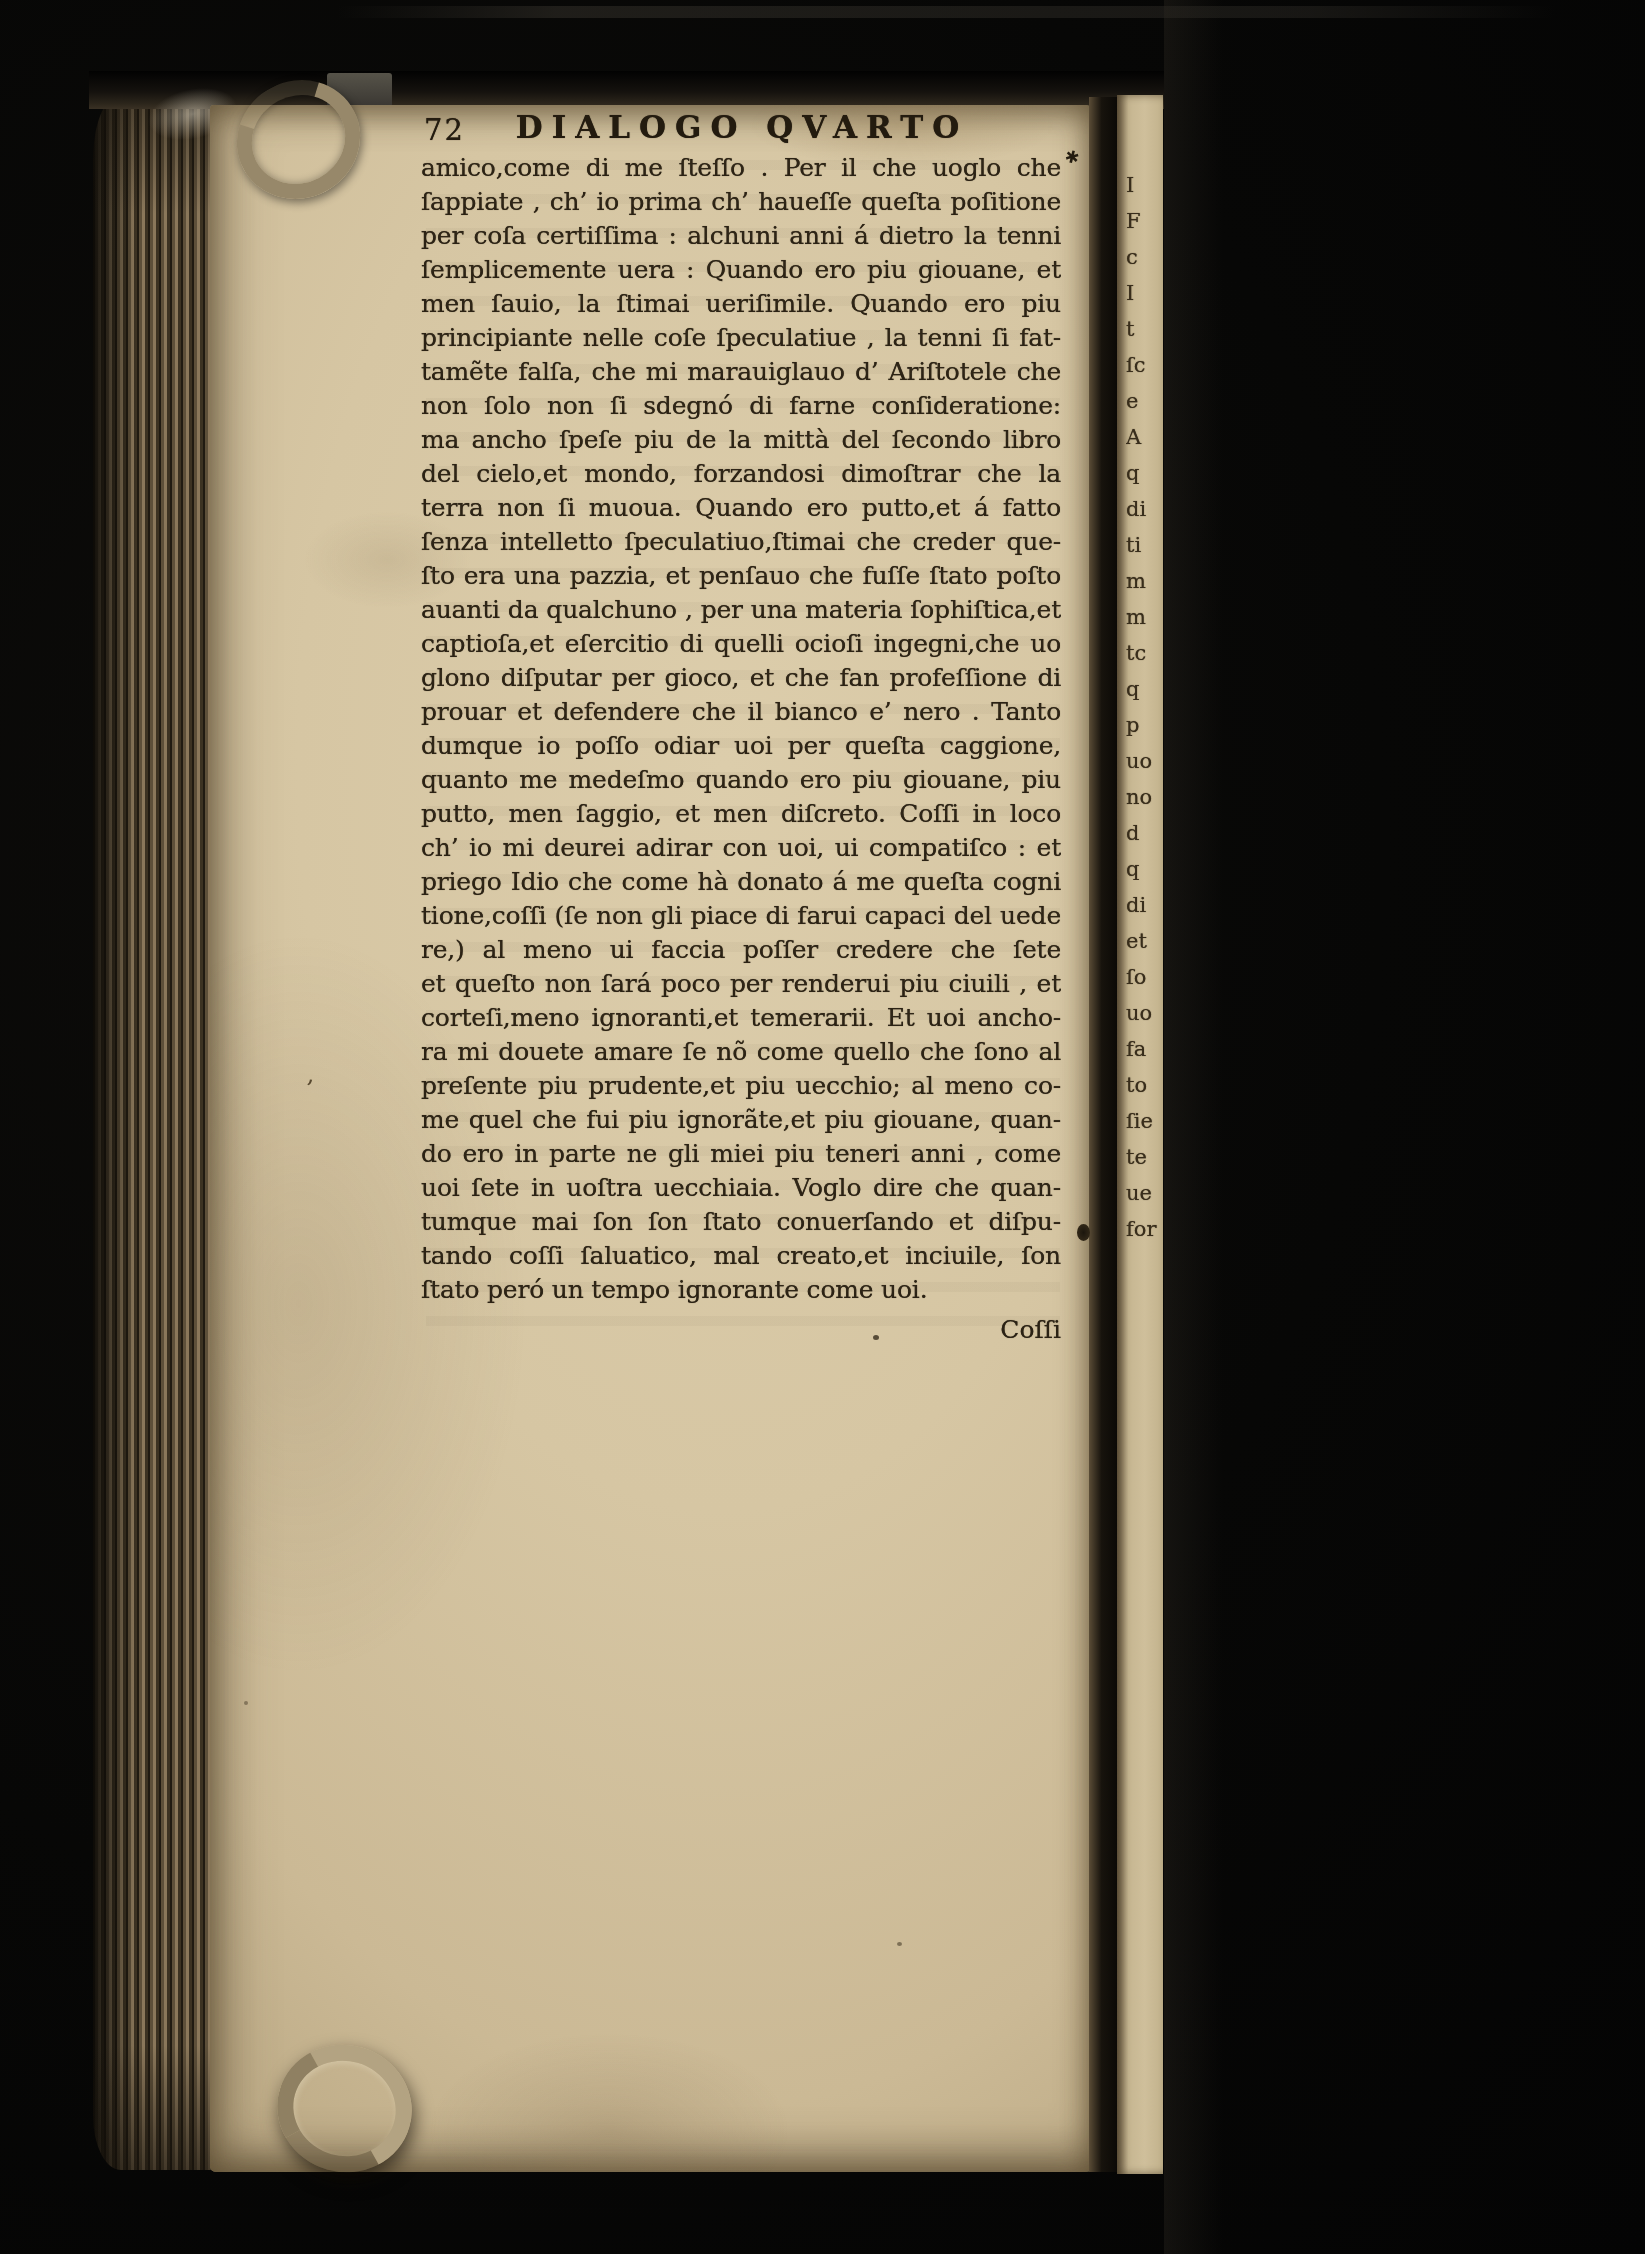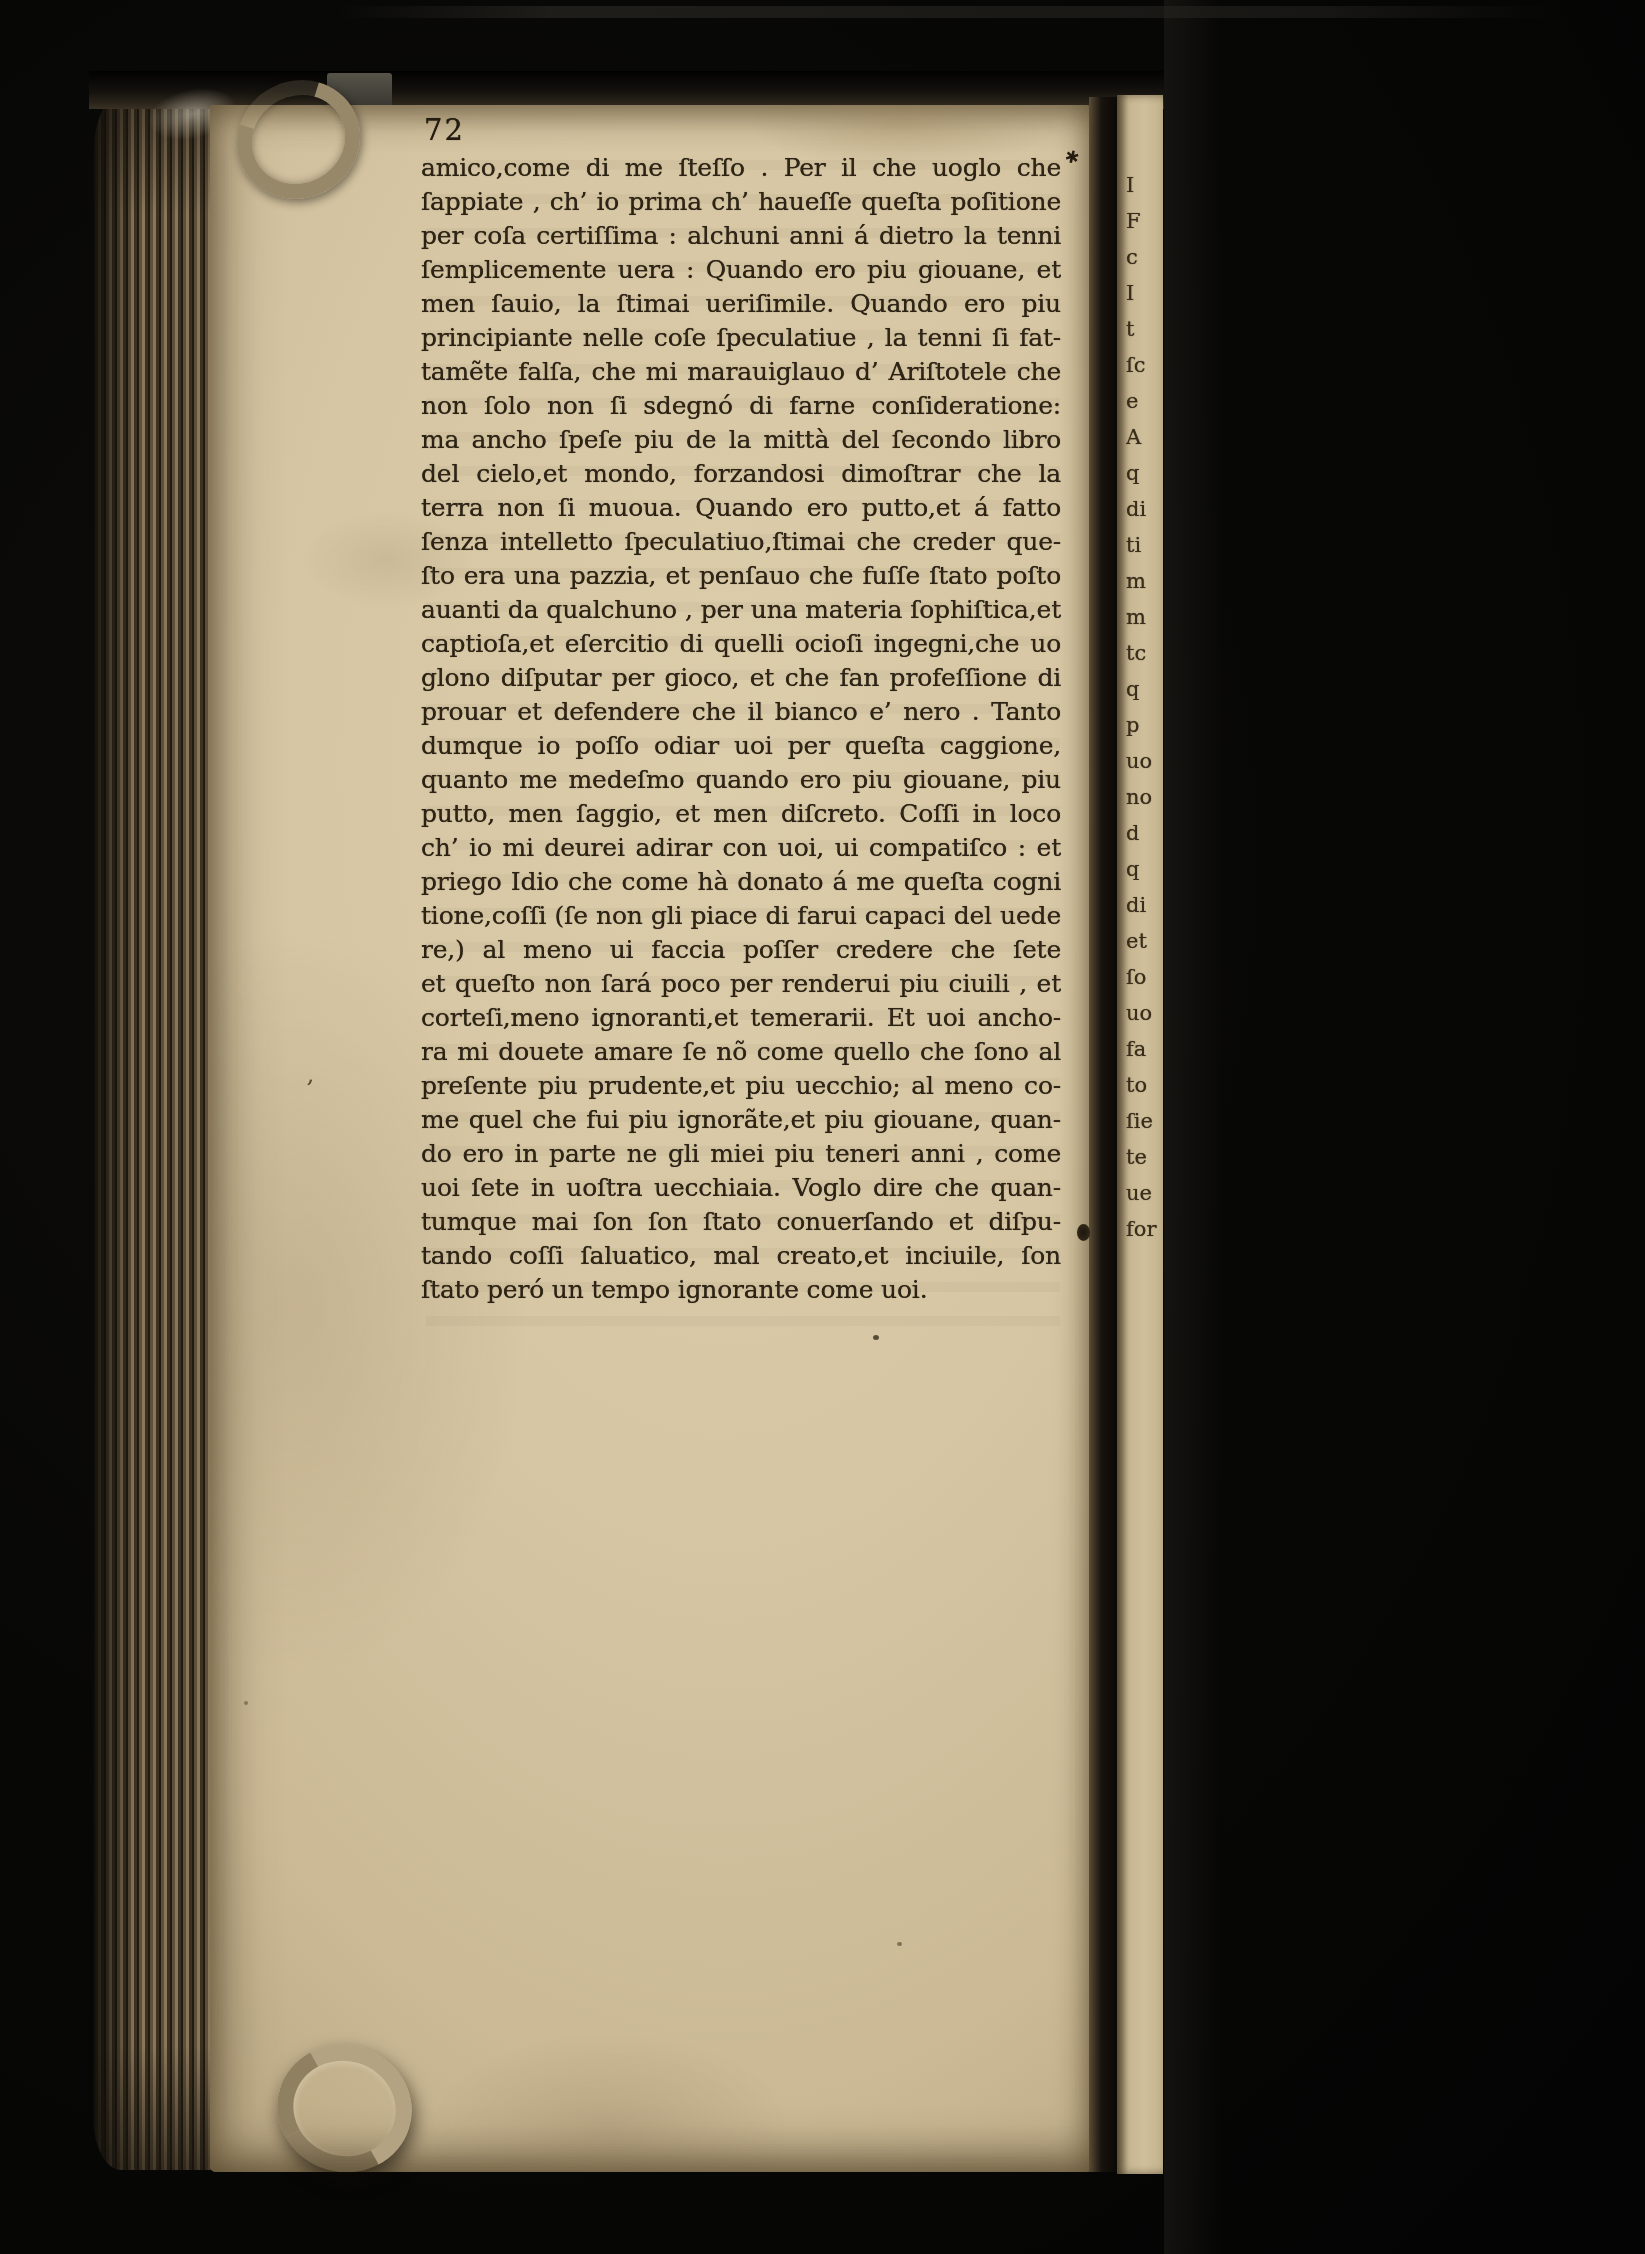--- a/index.html
+++ b/index.html
@@ -129,20 +129,21 @@
       <div class="frag" style="--i: 26;">ſie</div>
       <div class="frag" style="--i: 27;">te</div>
       <div class="frag" style="--i: 28;">ue</div>
       <div class="frag" style="--i: 29;">for</div>
   </div>
 
   <div class="clip-top"></div>
   <div class="clip-bottom"></div>
 
   <div class="folio">72</div>
+  <div class="rtitle">DIALOGO QVARTO</div>
 
   <div class="bodytext">
     <div class="tl" style="--i: 0;">amico,come di me ſteſſo . Per il che uoglo che</div>
       <div class="tl" style="--i: 1;">ſappiate , ch’ io prima ch’ haueſſe queſta poſitione</div>
       <div class="tl" style="--i: 2;">per coſa certiſſima : alchuni anni á dietro la tenni</div>
       <div class="tl" style="--i: 3;">ſemplicemente uera : Quando ero piu giouane, et</div>
       <div class="tl" style="--i: 4;">men ſauio, la ſtimai ueriſimile. Quando ero piu</div>
       <div class="tl" style="--i: 5;">principiante nelle coſe ſpeculatiue , la tenni ſi fat-</div>
       <div class="tl" style="--i: 6;">tamẽte falſa, che mi marauiglauo d’ Ariſtotele che</div>
       <div class="tl" style="--i: 7;">non ſolo non ſi sdegnó di farne conſideratione:</div>
@@ -168,20 +169,21 @@
       <div class="tl" style="--i: 27;">preſente piu prudente,et piu uecchio; al meno co-</div>
       <div class="tl" style="--i: 28;">me quel che fui piu ignorãte,et piu giouane, quan-</div>
       <div class="tl" style="--i: 29;">do ero in parte ne gli miei piu teneri anni , come</div>
       <div class="tl" style="--i: 30;">uoi ſete in uoſtra uecchiaia. Voglo dire che quan-</div>
       <div class="tl" style="--i: 31;">tumque mai ſon ſon ſtato conuerſando et diſpu-</div>
       <div class="tl" style="--i: 32;">tando coſſi ſaluatico, mal creato,et inciuile, ſon</div>
       <div class="tl" style="--i: 33;">ſtato peró un tempo ignorante come uoi.</div>
   </div>
   <div class="ghost"></div>
 
+  <div class="catchword">Coſſi</div>
 
   <div class="ink-mark">✱</div>
   <div class="ink-blob"></div>
   <div class="margin-mark">’</div>
   <div class="speck-a"></div>
   <div class="speck-b"></div>
   <div class="speck-c"></div>
 
 </div>
 

